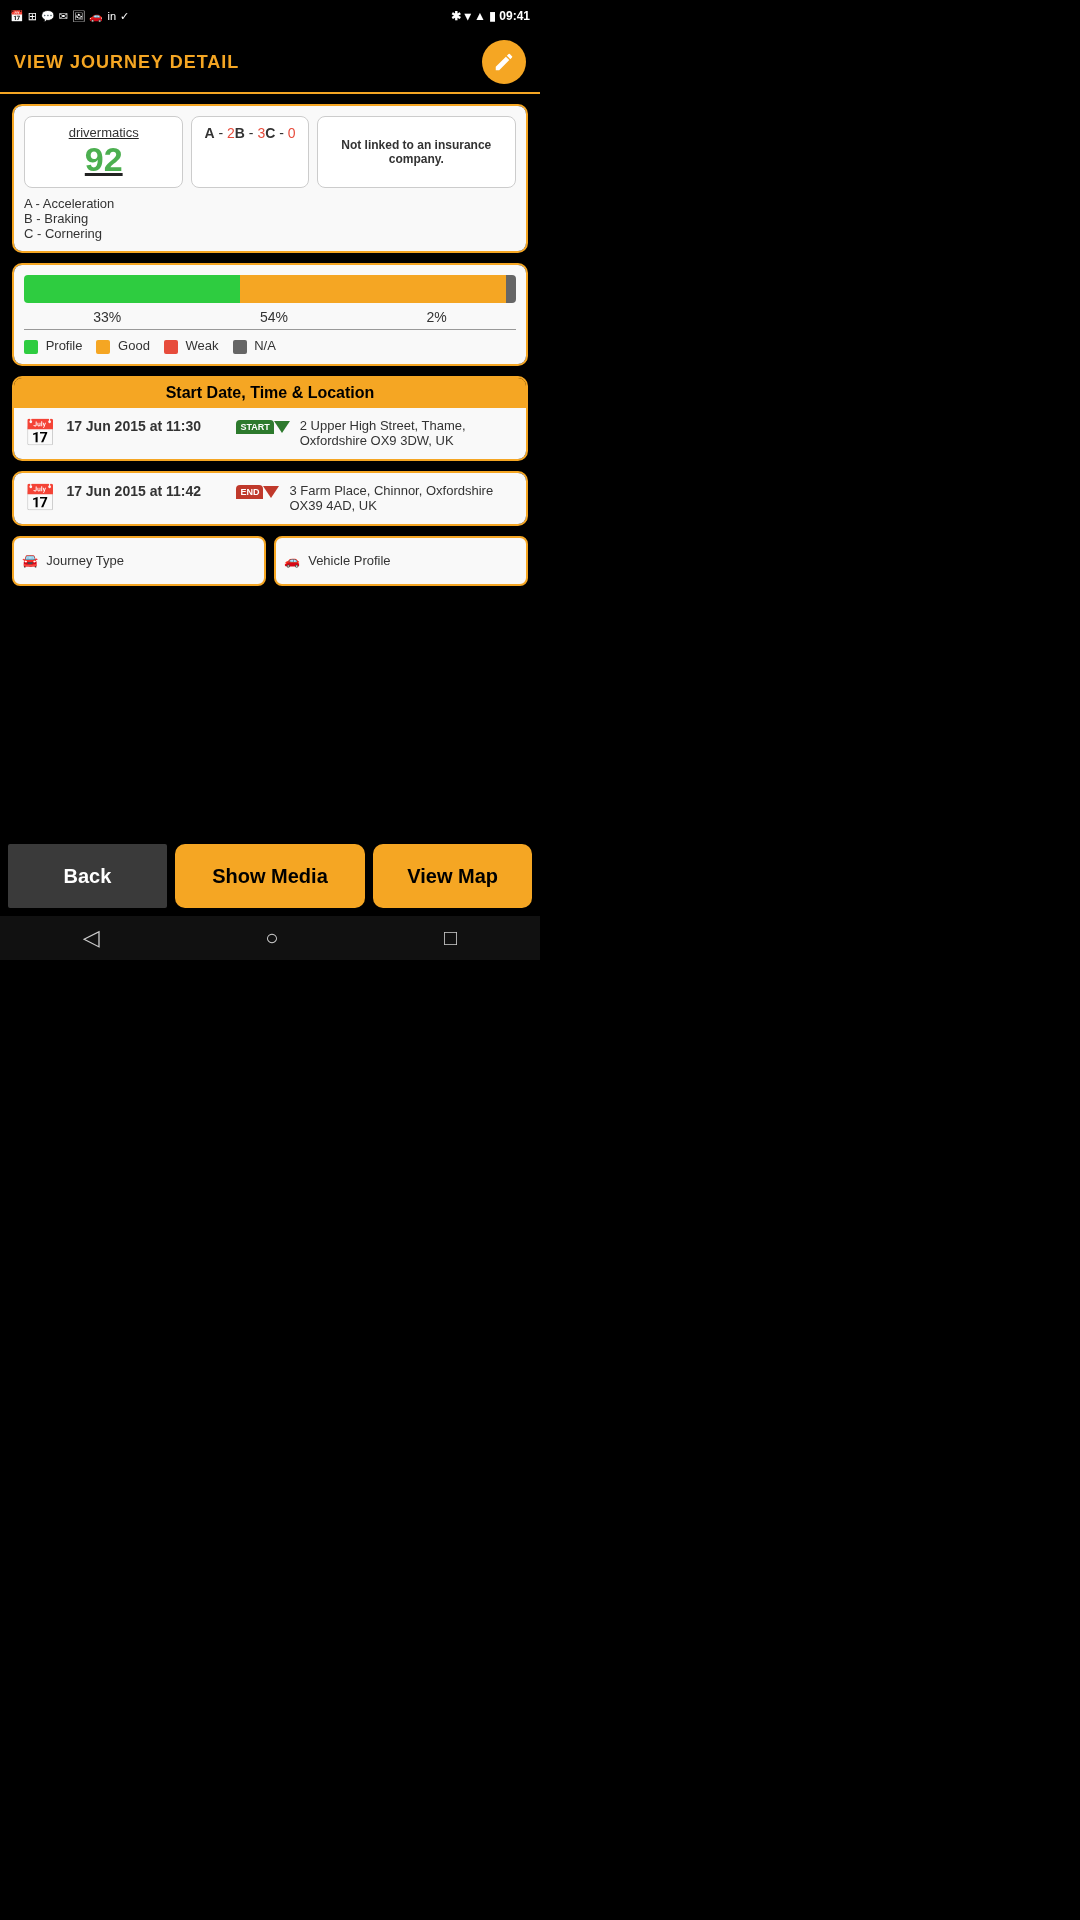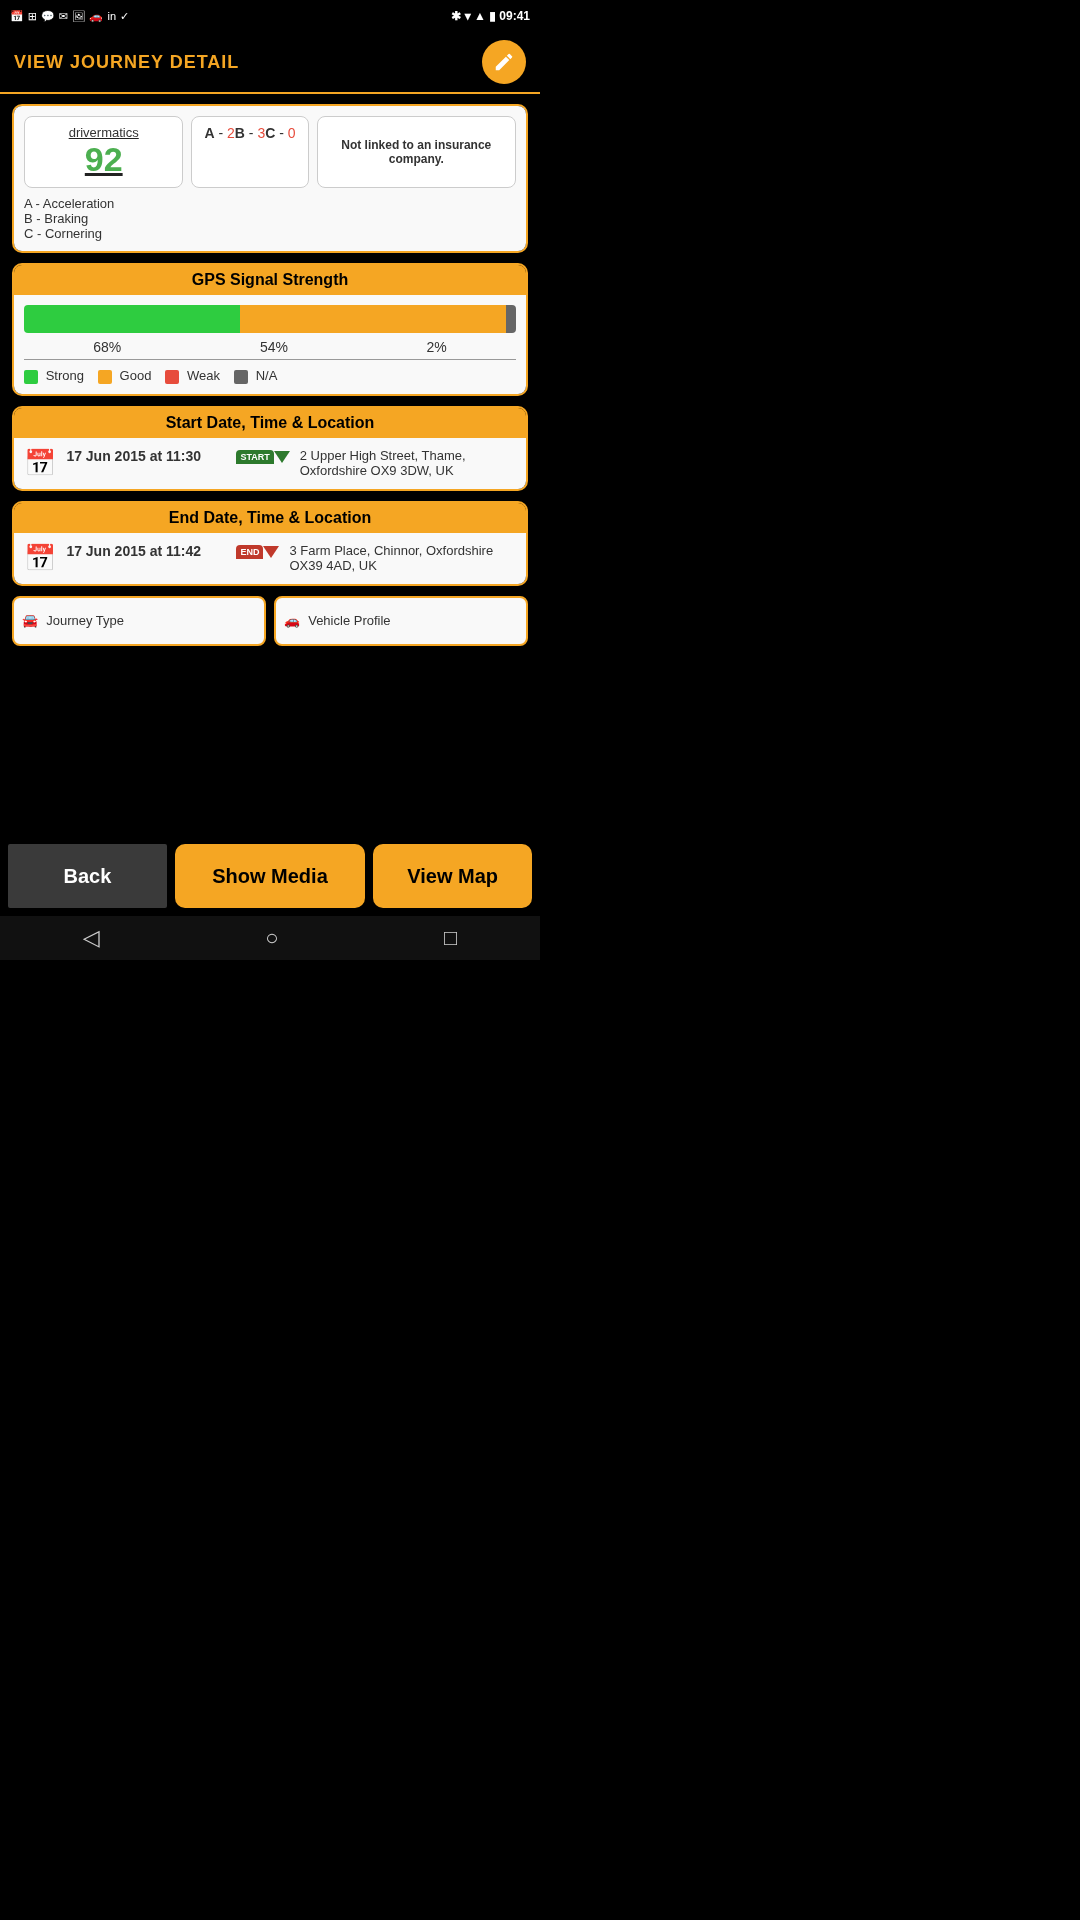--- a/index.html
+++ b/index.html
@@ -382,38 +382,37 @@
       </div>
       <div class="score-legend">
         <span>A - Acceleration</span>
         <span>B - Braking</span>
         <span>C - Cornering</span>
       </div>
     </div>
   </div>
 
   <div class="card">
-    <div class="card-header">GPS Signal Strength</div>
     <div class="card-body">
       <div class="gps-bar-container">
         <div class="gps-bar-strong" style="width:44%"></div>
         <div class="gps-bar-good" style="width:54%"></div>
         <div class="gps-bar-weak" style="width:0%"></div>
         <div class="gps-bar-na" style="width:2%"></div>
       </div>
       <div class="gps-percentages">
-        <span>68%</span>
+        <span>33%</span>
         <span>54%</span>
         <span>2%</span>
       </div>
       <hr class="gps-divider">
       <div class="gps-legend">
         <span>
           <span class="legend-dot" style="background:#2ecc40;"></span>
-          <span>Strong</span>
+          <span>Profile</span>
         </span>
         <span>
           <span class="legend-dot" style="background:#f5a623;"></span>
           <span>Good</span>
         </span>
         <span>
           <span class="legend-dot" style="background:#e74c3c;"></span>
           <span>Weak</span>
         </span>
         <span>
@@ -433,21 +432,20 @@
         <div class="location-pin">
           <div class="pin-start">START</div>
           <div class="pin-point pin-point-start"></div>
         </div>
         <span class="location-address">2 Upper High Street, Thame, Oxfordshire OX9 3DW, UK</span>
       </div>
     </div>
   </div>
 
   <div class="card">
-    <div class="card-header">End Date, Time &amp; Location</div>
     <div class="card-body">
       <div class="location-row">
         <span class="calendar-icon">📅</span>
         <span class="location-date">17 Jun 2015 at 11:42</span>
         <div class="location-pin">
           <div class="pin-end">END</div>
           <div class="pin-point pin-point-end"></div>
         </div>
         <span class="location-address">3 Farm Place, Chinnor, Oxfordshire OX39 4AD, UK</span>
       </div>

